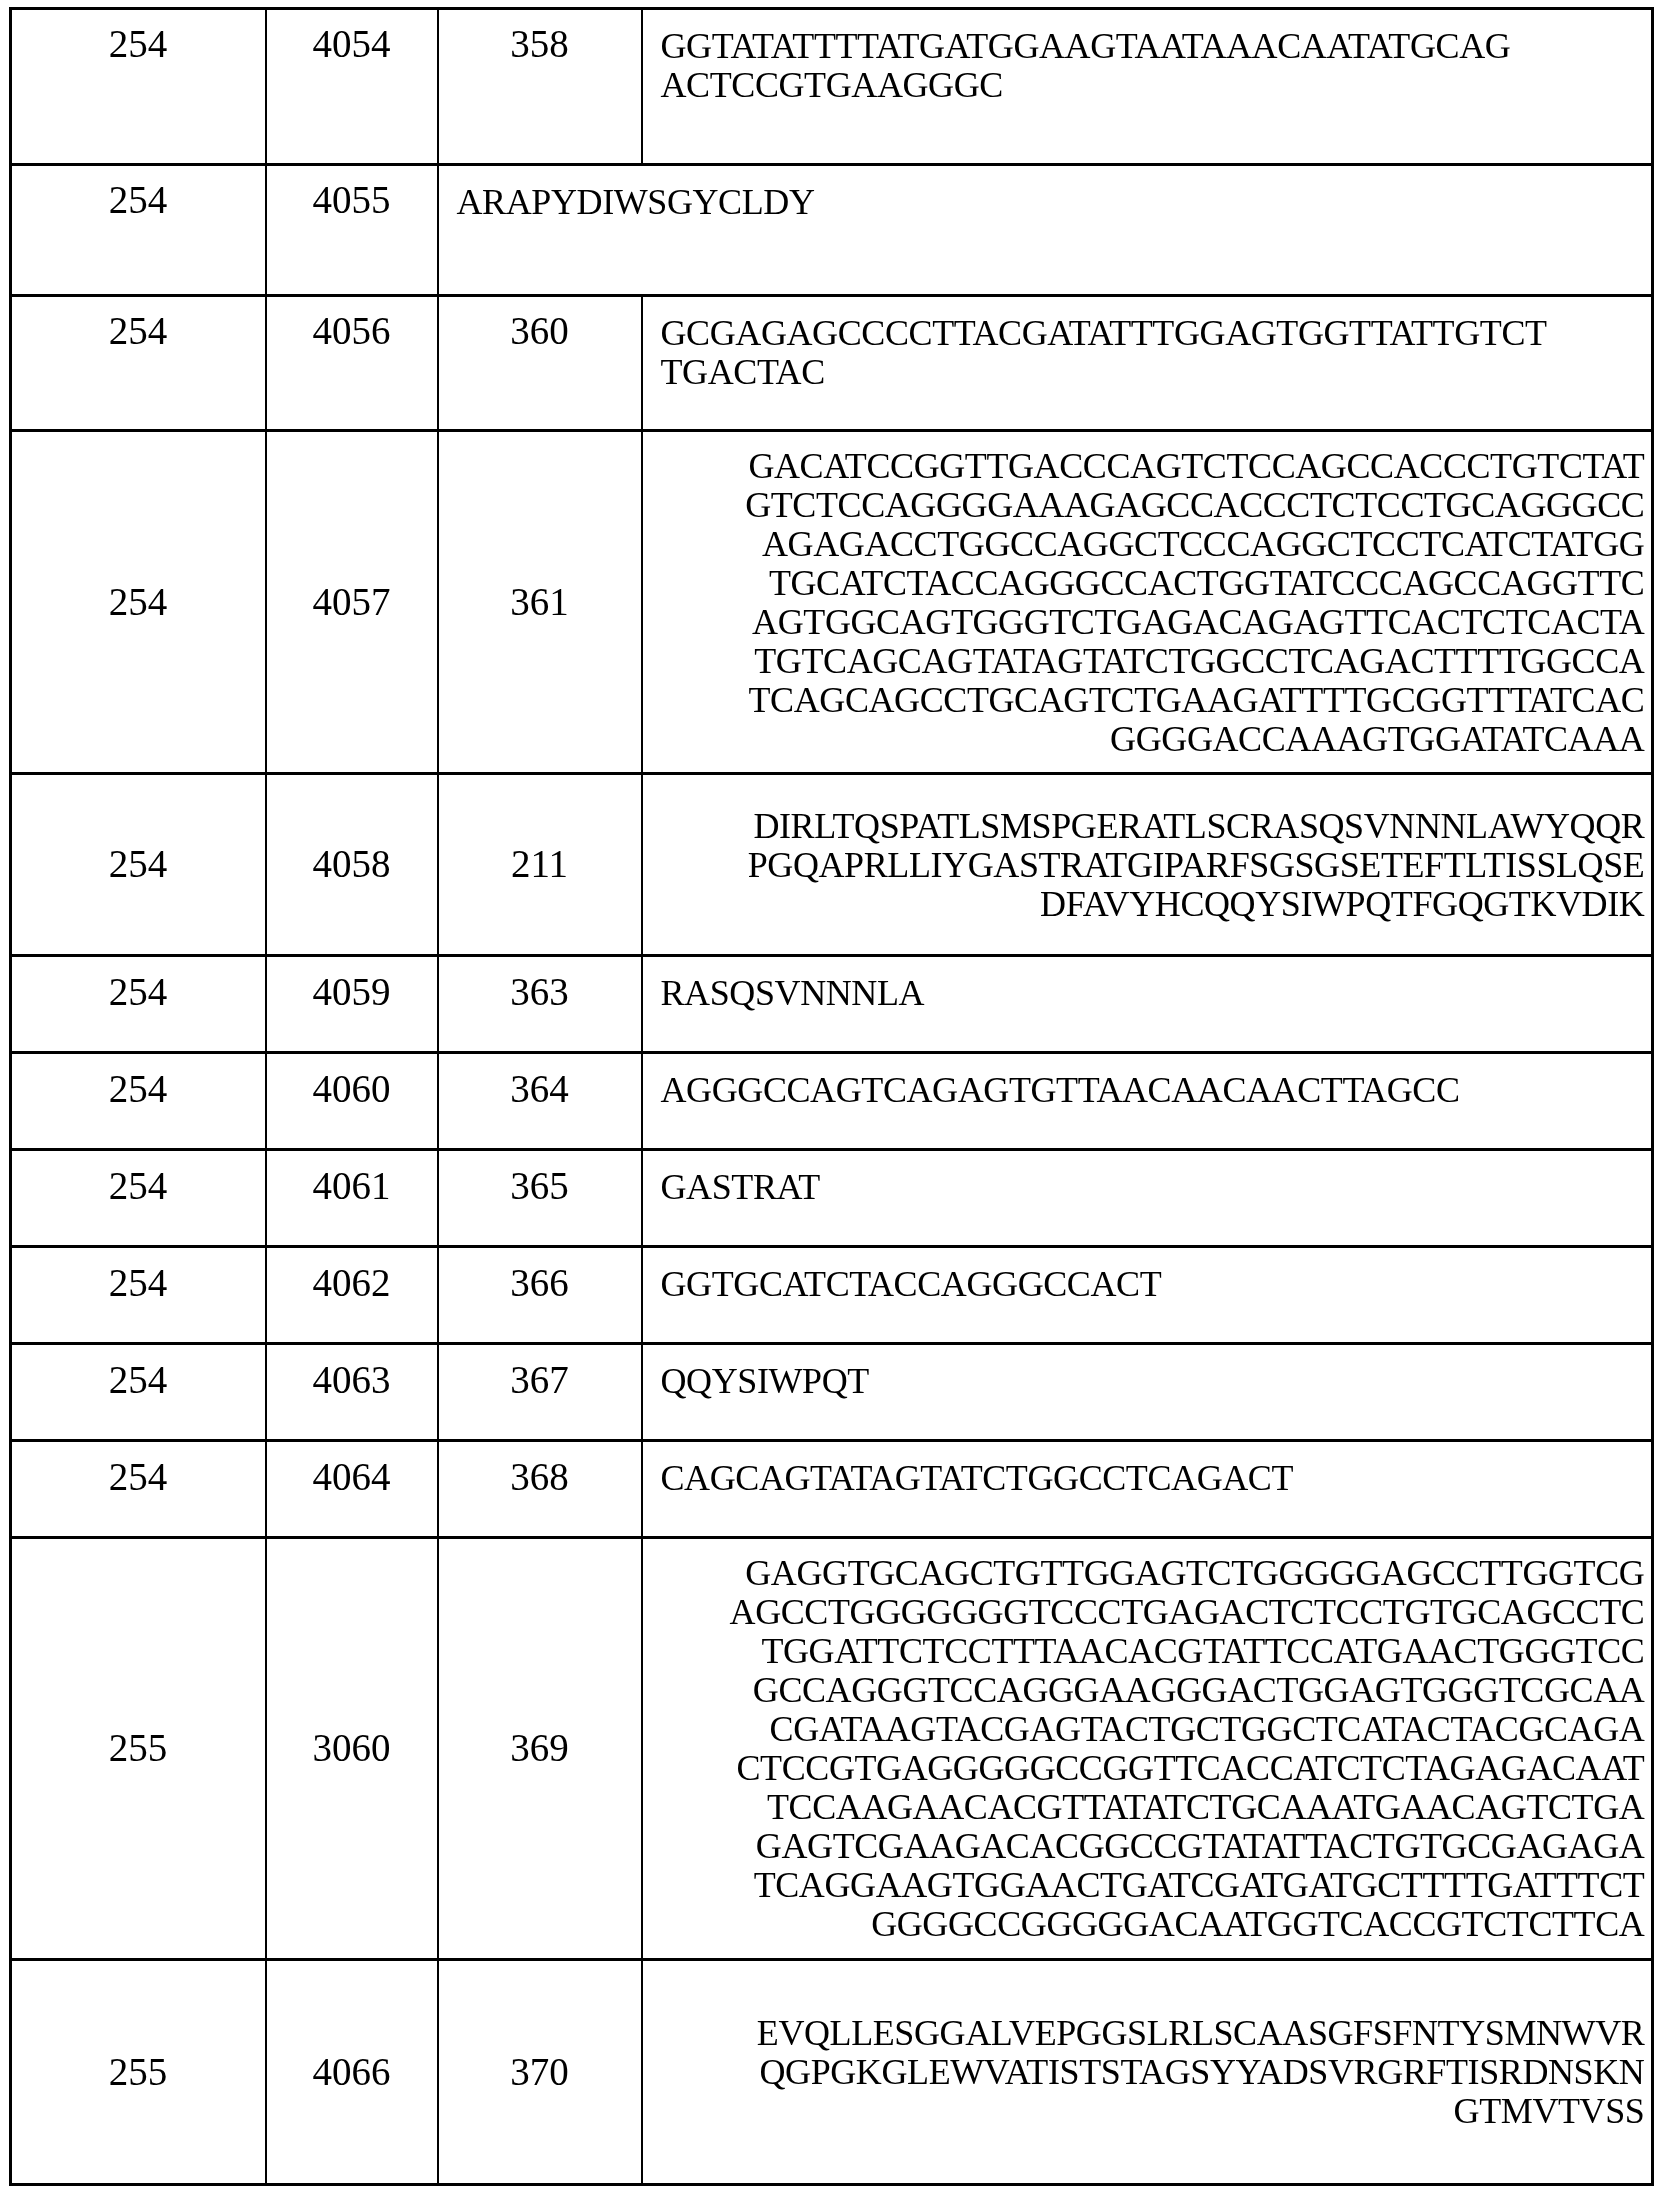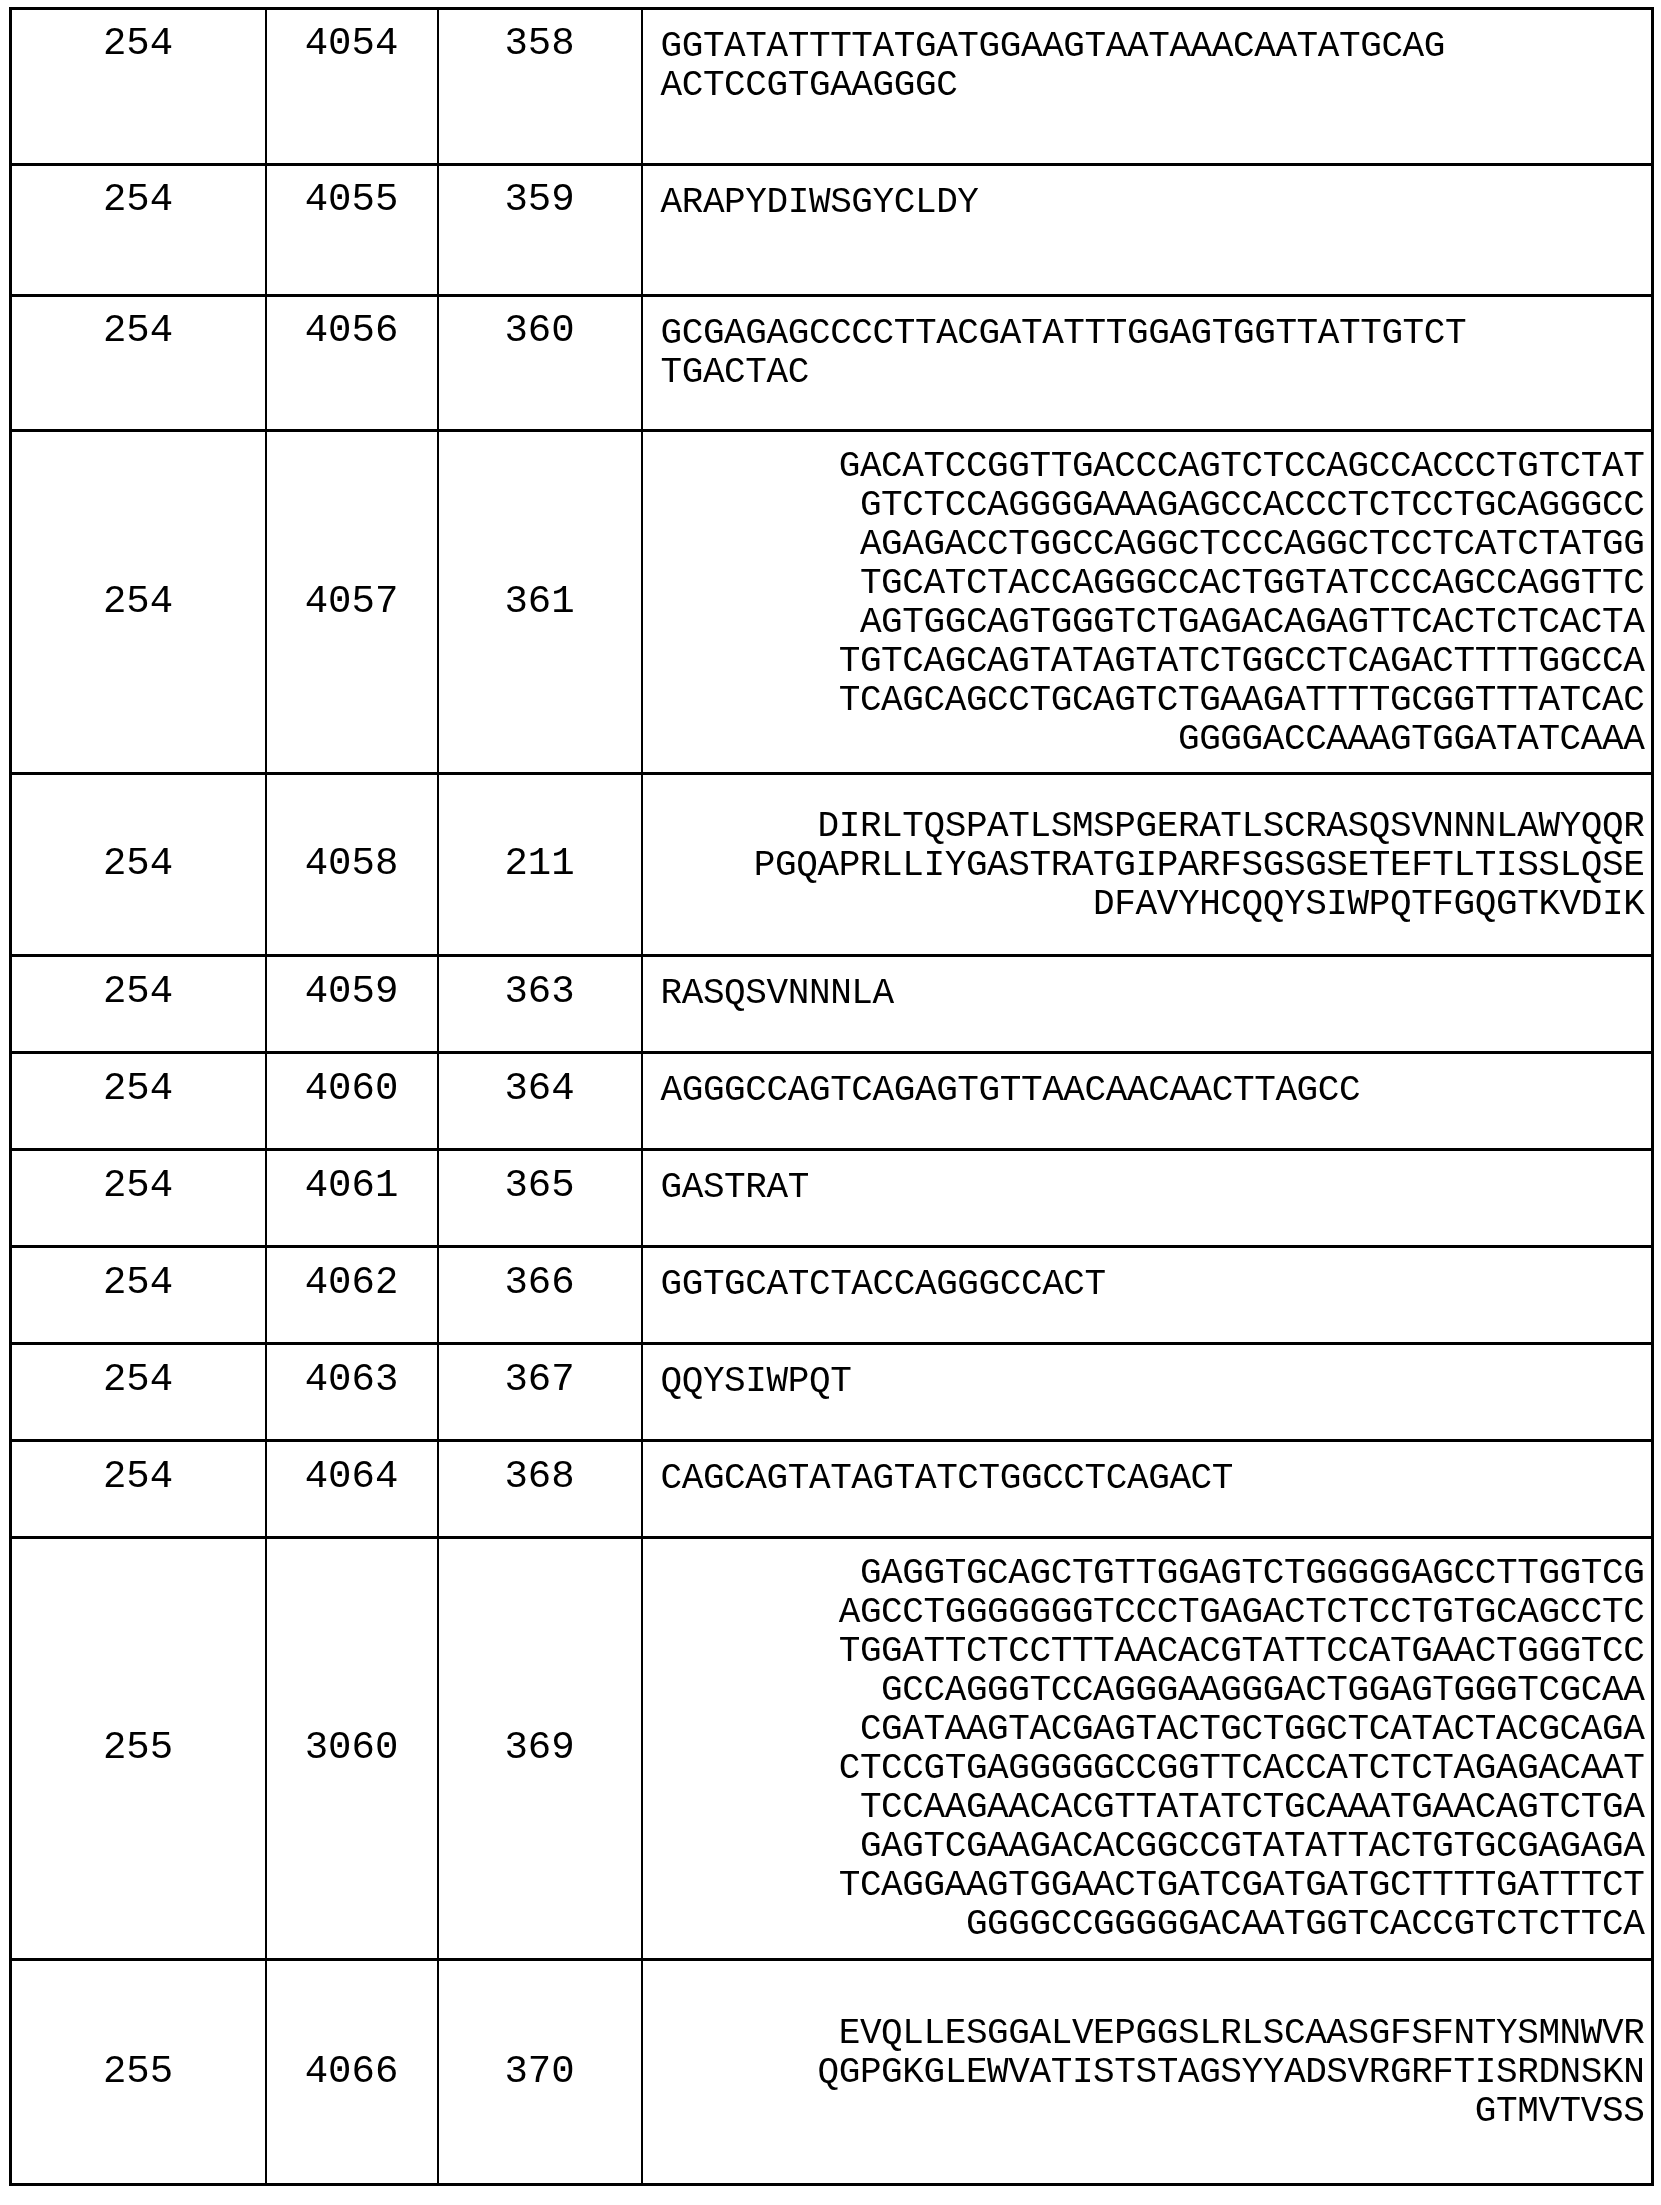--- a/index.html
+++ b/index.html
@@ -15,21 +15,21 @@
     position:absolute; left:8.5px; top:6.8px; right:6.8px;
     border:3.4px solid #000;
     background:#fff;
   }
   .t-row{
     display:flex;
     align-items:stretch;
     border-top:3.4px solid #000;
   }
   .t-row:first-child{ border-top:none; }
-  .cell{ box-sizing:border-box;font-family:Liberation Mono, monospace; }
+  .cell{ box-sizing:border-box; }
   .num-cell{
     display:flex;
     justify-content:center;
     align-items:flex-start;
     padding-top:13.6px;
     font-size:39px;
     line-height:1.1;
     border-right:2.6px solid #000;
     flex:0 0 auto;
   }
@@ -79,23 +79,20 @@
           <div class="seq-line">GGTATATTTTATGATGGAAGTAATAAACAATATGCAG</div>
           <div class="seq-line">ACTCCGTGAAGGGC</div>
         </div>
   </div>
       <div class="t-row" style="min-height: 128px;">
     <div class="cell num-cell c1">
       <span>254</span>
     </div>
     <div class="cell num-cell c2">
       <span>4055</span>
-    </div>
-    <div class="cell num-cell c3">
-      <span>359</span>
     </div>
     <div class="cell seq-cell">
           <div class="seq-line">ARAPYDIWSGYCLDY</div>
         </div>
   </div>
       <div class="t-row" style="min-height: 132px;">
     <div class="cell num-cell c1">
       <span>254</span>
     </div>
     <div class="cell num-cell c2">

